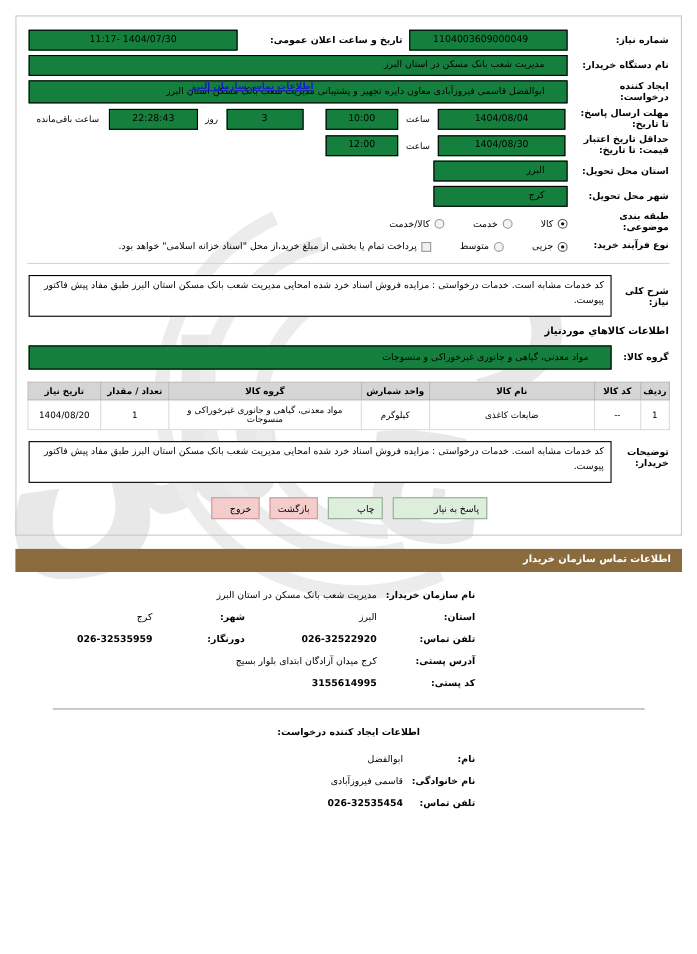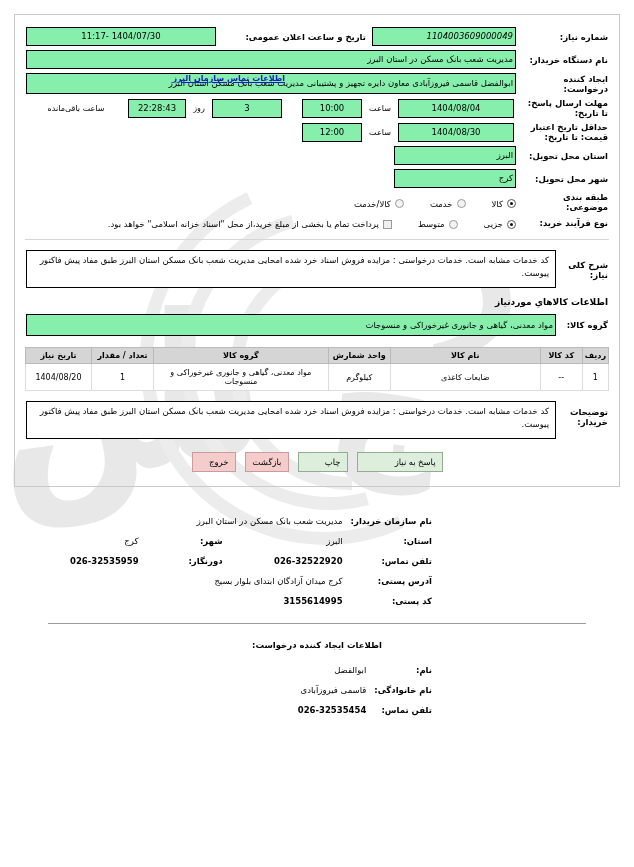--- a/index.html
+++ b/index.html
@@ -81,32 +81,32 @@
   table.form td { vertical-align: middle; padding: 2px 3px; }
   .lbl {
     font-weight: bold;
     font-size: 8.5px;
     white-space: normal;
     color: #000;
   }
   .lbl-w { width: 92px; }
   .inp {
     border: 1px solid #000;
-    background: #86efac;
+    background: #15803d;
     height: 19px;
     line-height: 17px;
-    padding: 0 2px;
+    padding: 0 20px;
     font-size: 8.5px;
     text-align: right;
     overflow: hidden;
     white-space: nowrap;
     color: #000;
   }
   .inp.tall { height: 21px; line-height: 19px; }
-  .inp.num { text-align: right; direction: ltr; padding-left: 6px; font-style: italic; }
+  .inp.num { text-align: center; direction: ltr; padding-left: 6px; }
   .inp.ctr { text-align: center; }
 
   .mini-lbl { font-size: 8px; text-align: center; padding: 0 4px; white-space: nowrap; }
 
   
   .creator-cell { position: relative; }
   .creator-link {
     position: absolute;
     top: 3px;
     right: 234px;
@@ -437,20 +437,21 @@
       <div class="btnbar">
         <button class="btn" style="min-width:86px">پاسخ به نیاز</button>
         <button class="btn" style="min-width:50px">چاپ</button>
         <button class="btn red" style="min-width:44px">بازگشت</button>
         <button class="btn red" style="min-width:44px">خروج</button>
       </div>
     </div>
   </div>
 
   <div class="contact-wrap">
+    <div class="section-bar">اطلاعات تماس سازمان خریدار</div>
 
     <div class="contact-body">
       <table class="contact">
         <tbody>
             <tr>
           <td class="c-lbl" style="width:84px;padding-right:182px">نام سازمان خریدار:</td>
           <td class="c-val" colspan="3">مدیریت شعب بانک مسکن در استان البرز</td>
         </tr>
         <tr>
           <td class="c-lbl" style="padding-right:182px">استان:</td>

